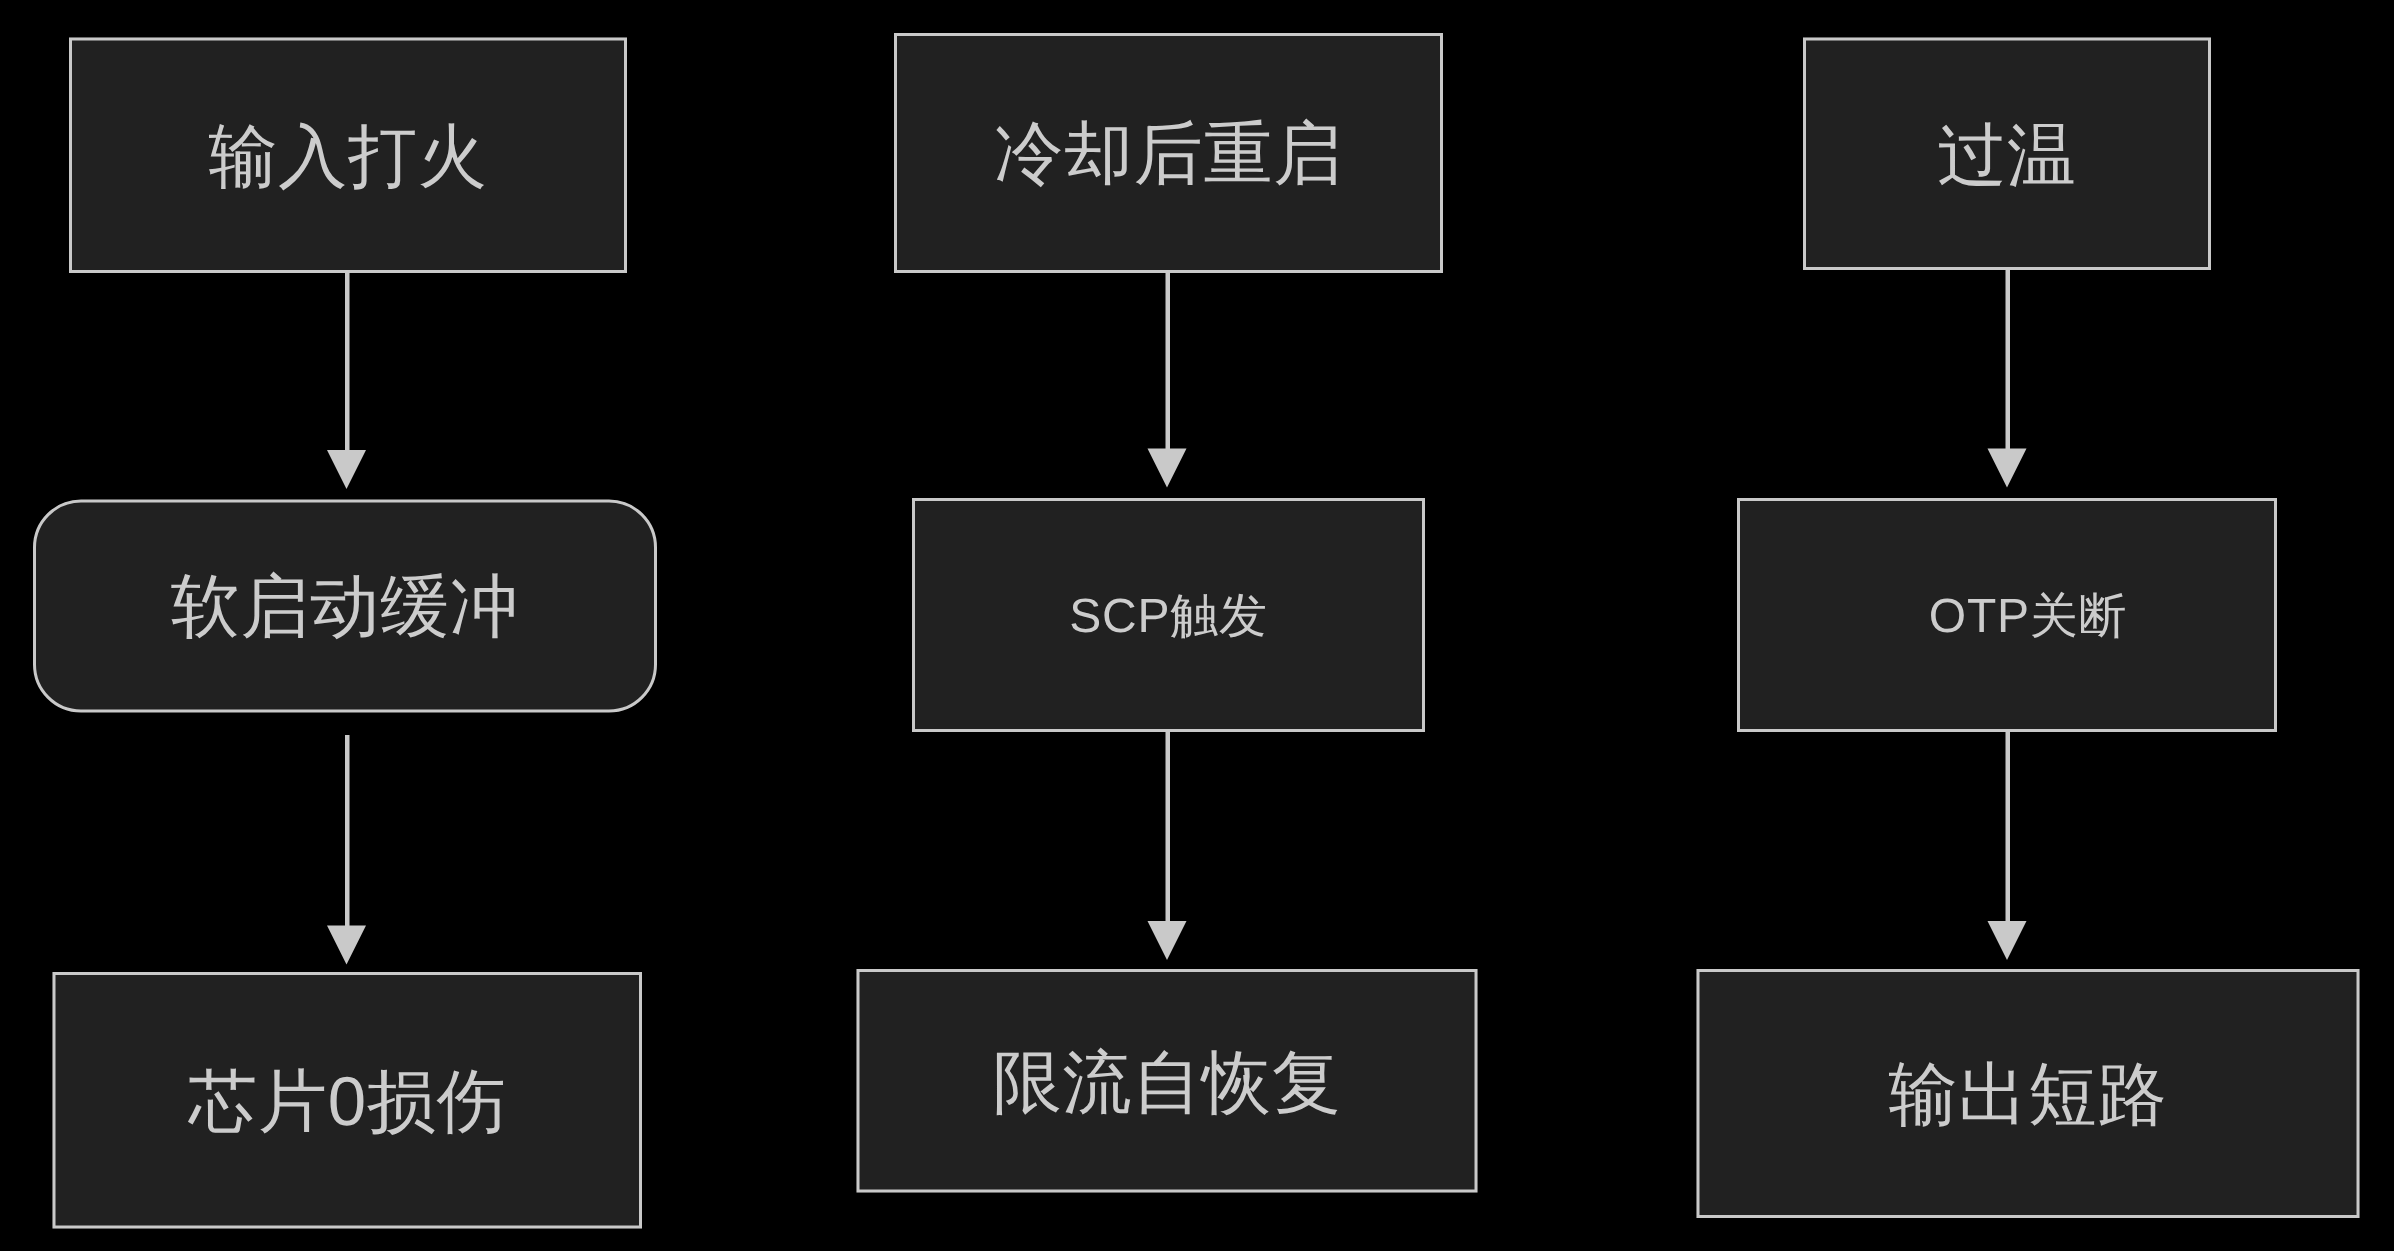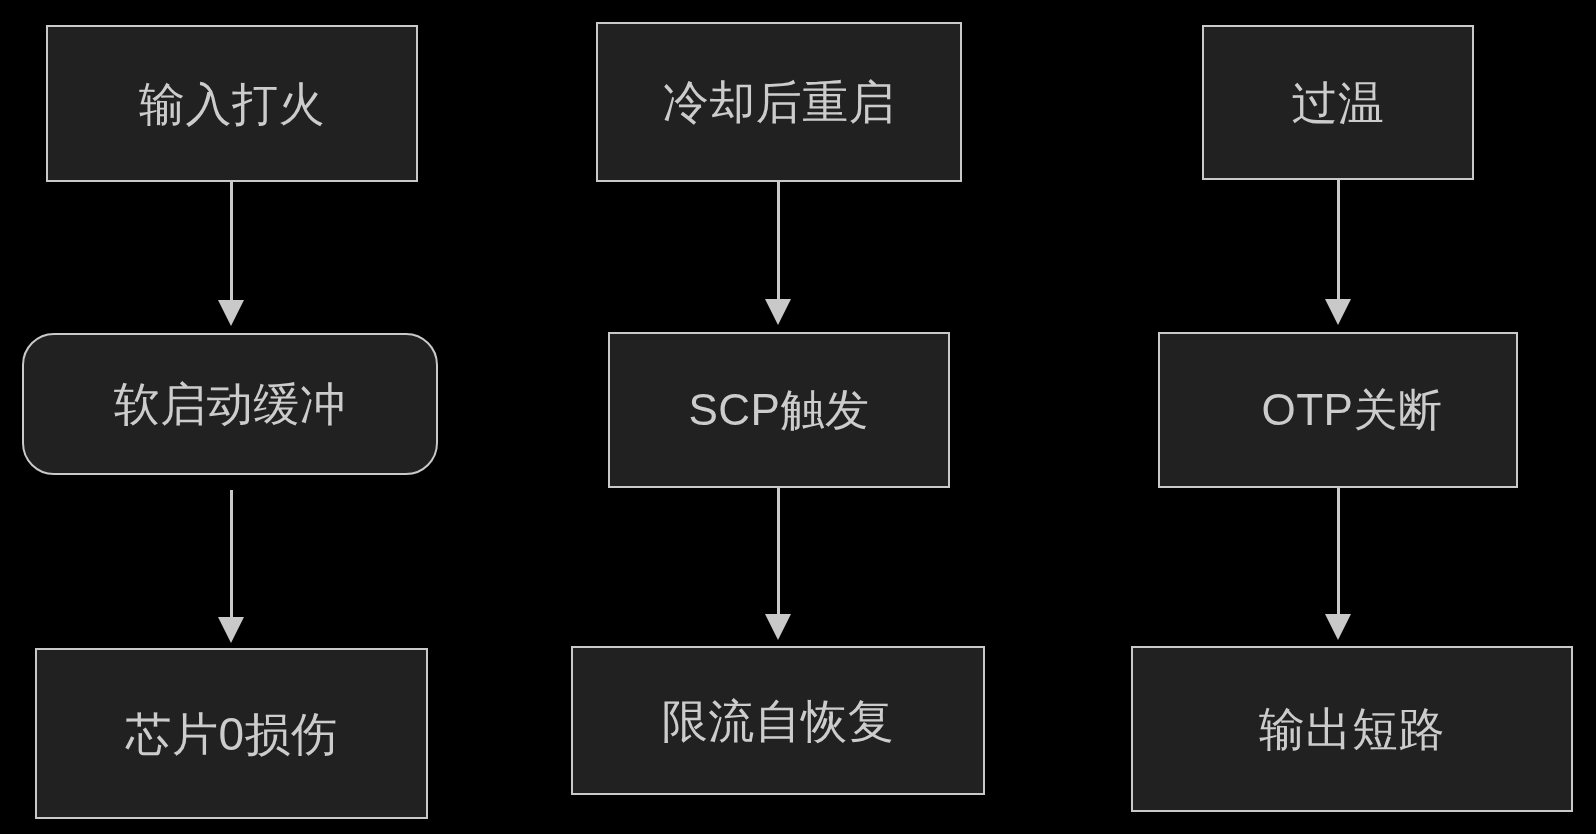--- a/index.html
+++ b/index.html
@@ -37,21 +37,21 @@
   .n2 { left: 596px;  top: 22px;  width: 366px; height: 160px; }
   .n3 { left: 1202px; top: 25px;  width: 272px; height: 155px; }
   .n4 { left: 22px;   top: 333px; width: 416px; height: 142px; border-radius: 32px; }
   .n5 { left: 608px;  top: 332px; width: 342px; height: 156px; }
   .n6 { left: 1158px; top: 332px; width: 360px; height: 156px; padding-left: 28px; }
   .n7 { left: 35px;   top: 648px; width: 393px; height: 171px; }
   .n8 { left: 571px;  top: 646px; width: 414px; height: 149px; }
   .n9 { left: 1131px; top: 646px; width: 442px; height: 166px; }
 
   .fs-46 { font-size: 46px; text-align: right; }
-  .fs-44 { font-size: 44px; }
+  .fs-44 { font-size: 32px; }
 
   
   .edge {
     position: absolute;
     width: 3px;
     background: #c9c9c9;
   }
   .arrowhead {
     position: absolute;
     width: 0;

